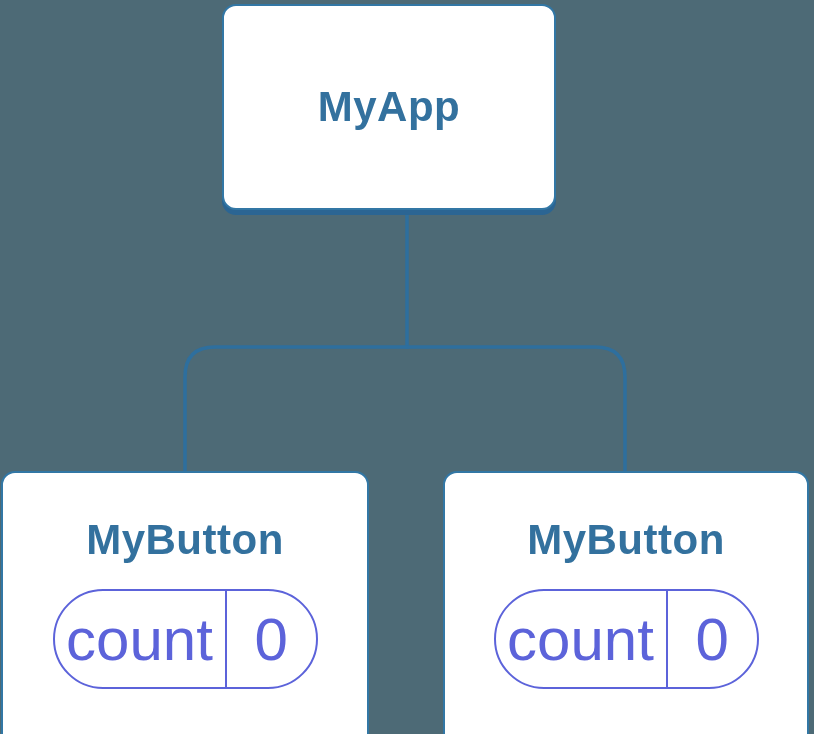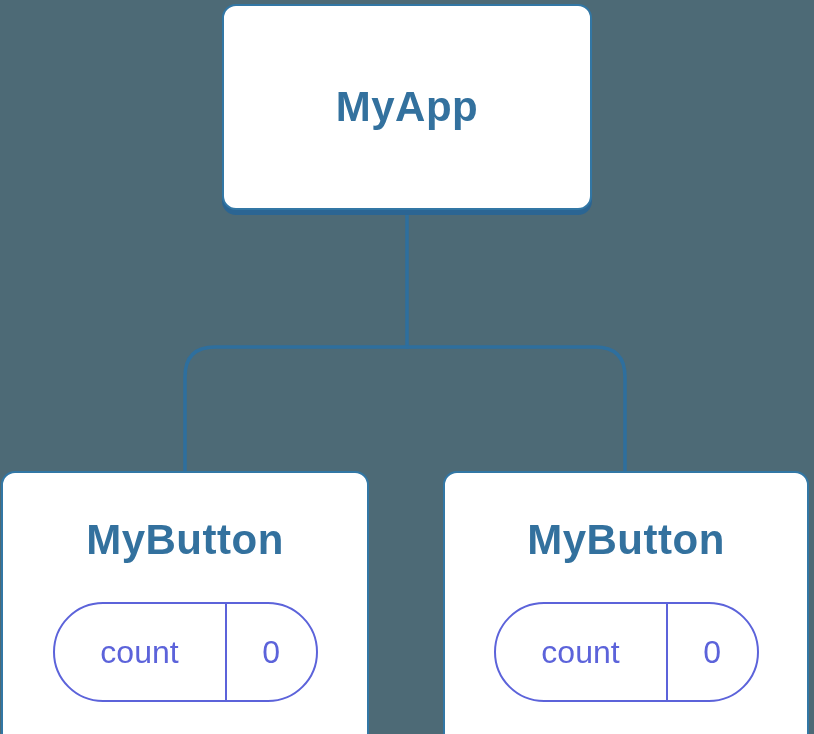--- a/index.html
+++ b/index.html
@@ -37,21 +37,21 @@
   .node {
     position: absolute;
     background: var(--node-fill);
     border: 2.5px solid var(--node-border);
     border-radius: 14px;
     box-shadow: 0 5px 0 var(--node-shadow);
     box-sizing: border-box;
   }
   .node-root {
     left: 222px; top: 4px;
-    width: 370px; height: 206px;
+    width: 334px; height: 206px;
     display: flex; align-items: center; justify-content: center;
   }
   .node-child {
     top: 471px;
     width: 368px; height: 304px;
     display: flex; flex-direction: column; align-items: center;
   }
   .node-child.pos-left { left: 1px; }
   .node-child.pos-right { left: 443px; width: 366px; }
   .component-label {
@@ -59,29 +59,29 @@
     font-size: 42px;
     font-weight: bold;
     letter-spacing: 0.5px;
     white-space: nowrap;
   }
   .node-child .component-label {
     margin-top: 42px;
     line-height: 50px;
   }
   .state-pill {
-    margin-top: 37px;
+    margin-top: 24px;
     width: 265px; height: 100px;
     border: 2.5px solid var(--state-accent);
     border-radius: 52px;
     box-sizing: border-box;
     display: flex;
     align-items: stretch;
     color: var(--state-accent);
-    font-size: 32px;
+    font-size: 60px;
     overflow: hidden;
   }
   .pill-name {
     width: 170px;
     display: flex; align-items: center; justify-content: center;
   }
   .pill-divider {
     width: 2.5px;
     background: var(--state-accent);
   }

